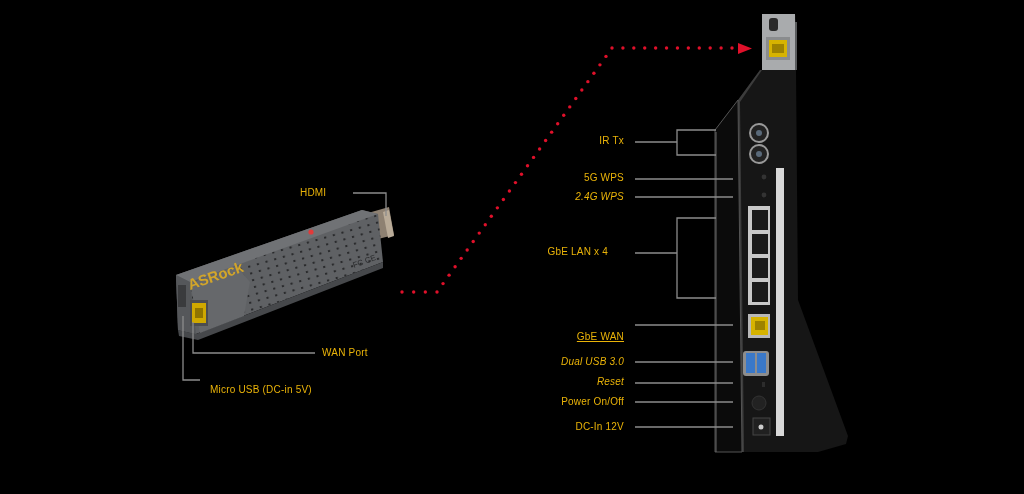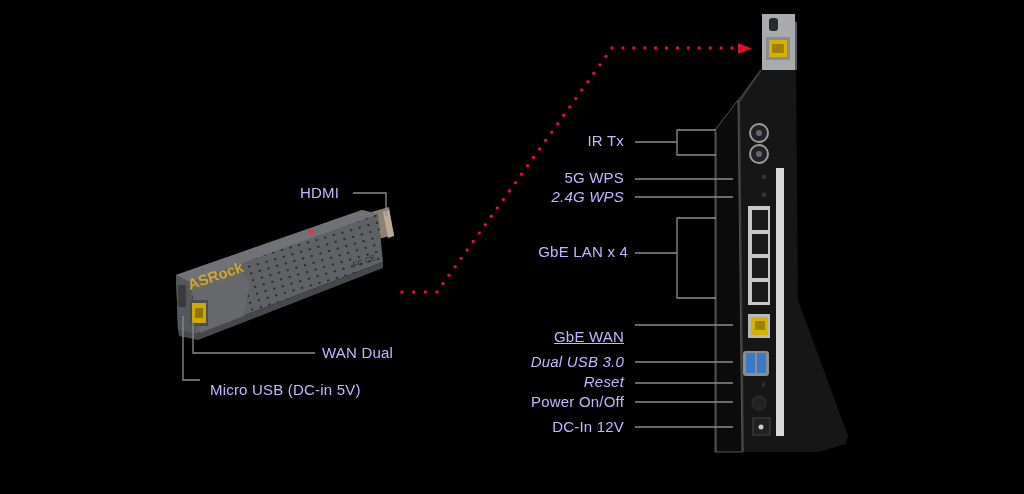--- a/index.html
+++ b/index.html
@@ -1,17 +1,17 @@
 <!DOCTYPE html>
 <html><head>
 <meta charset="utf-8">
 <style>
   html, body { margin:0; padding:0; background:#000; }
   body { width:1024px; height:494px; position:relative; overflow:hidden; font-family:"Liberation Sans", sans-serif; }
-  .lbl { position:absolute; color:#c4b5fd; font-size:15px; line-height:18px; white-space:nowrap; letter-spacing:0.2px; }
+  .lbl { position:absolute; color:#eab308; font-size:10px; line-height:18px; white-space:nowrap; letter-spacing:0.2px; }
   .lbl.r { text-align:right; }
   svg { position:absolute; left:0; top:0; }
 </style>
 </head>
 <body>
 
 <svg width="1024" height="494" viewBox="0 0 1024 494">
   <defs>
     <pattern id="vent" width="9" height="7" patternUnits="userSpaceOnUse" patternTransform="rotate(-16)">
       <rect x="3" y="2" width="2.2" height="2" fill="#2a2b2d"></rect>
@@ -171,24 +171,24 @@
     <polyline points="716,218 677,218 677,298 716,298"></polyline>
     <line x1="635" y1="325" x2="733" y2="325"></line>
     <line x1="635" y1="362" x2="733" y2="362"></line>
     <line x1="635" y1="383" x2="733" y2="383"></line>
     <line x1="635" y1="402" x2="733" y2="402"></line>
     <line x1="635" y1="427" x2="733" y2="427"></line>
   </g>
 </svg>
 
 <div class="lbl" style="left:300px; top:184px;">HDMI</div>
-<div class="lbl" style="left:322px; top:344px;">WAN Dual</div>
+<div class="lbl" style="left:322px; top:344px;">WAN Port</div>
 <div class="lbl" style="left:210px; top:381px;">Micro USB (DC-in 5V)</div>
 
 <div class="lbl r" style="right:400px; top:132px;">IR Tx</div>
 <div class="lbl r" style="right:400px; top:169px;">5G WPS</div>
 <div class="lbl r" style="right:400px; top:188px;font-style:italic;">2.4G WPS</div>
-<div class="lbl r" style="right:396px; top:243px;">GbE LAN x 4</div>
+<div class="lbl r" style="right:416px; top:243px;">GbE LAN x 4</div>
 <div class="lbl r" style="right:400px; top:328px;text-decoration:underline;">GbE WAN</div>
 <div class="lbl r" style="right:400px; top:353px;font-style:italic;">Dual USB 3.0</div>
 <div class="lbl r" style="right:400px; top:373px;font-style:italic;">Reset</div>
 <div class="lbl r" style="right:400px; top:393px;">Power On/Off</div>
 <div class="lbl r" style="right:400px; top:418px;padding-left:48px;">DC-In 12V</div>
 
 </body></html>

